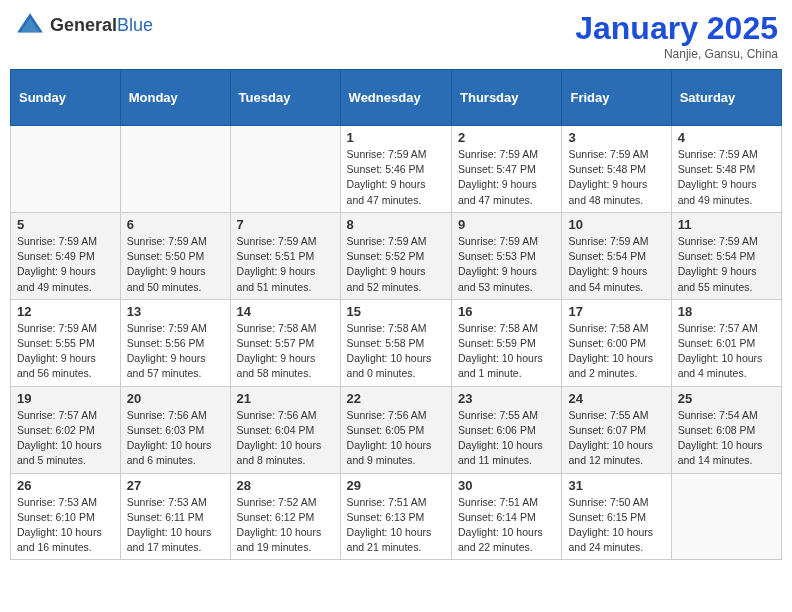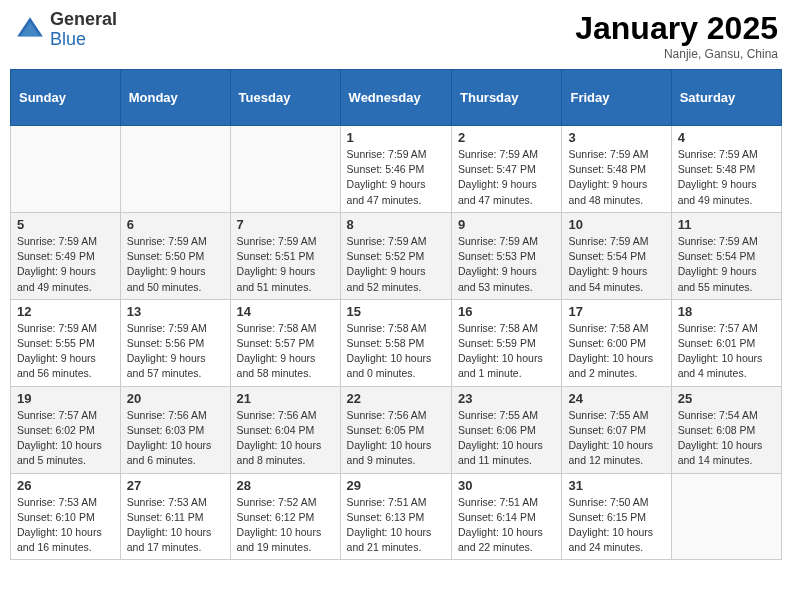--- a/index.html
+++ b/index.html
@@ -17,21 +17,21 @@
       margin-bottom: 8px;
       padding: 0 4px;
     }
     .logo {
       display: flex;
       align-items: center;
       gap: 4px;
     }
     .logo-text {
       display: flex;
-      flex-direction: column;
+      flex-direction: row;
       line-height: 1.1;
     }
     .logo-general {
       font-size: 18px;
       font-weight: bold;
       color: #333;
     }
     .logo-blue {
       font-size: 18px;
       font-weight: normal;
@@ -40,21 +40,21 @@
     .logo-icon {
       width: 32px;
       height: 32px;
     }
     .title-area {
       text-align: right;
     }
     .month-title {
       font-size: 32px;
       font-weight: bold;
-      color: #000000;
+      color: #1d4ed8;
       text-align: right;
     }
     .location {
       font-size: 12px;
       color: #555;
     }
     .calendar {
       width: 100%;
       border-collapse: collapse;
       border: 1px solid #ccc;

